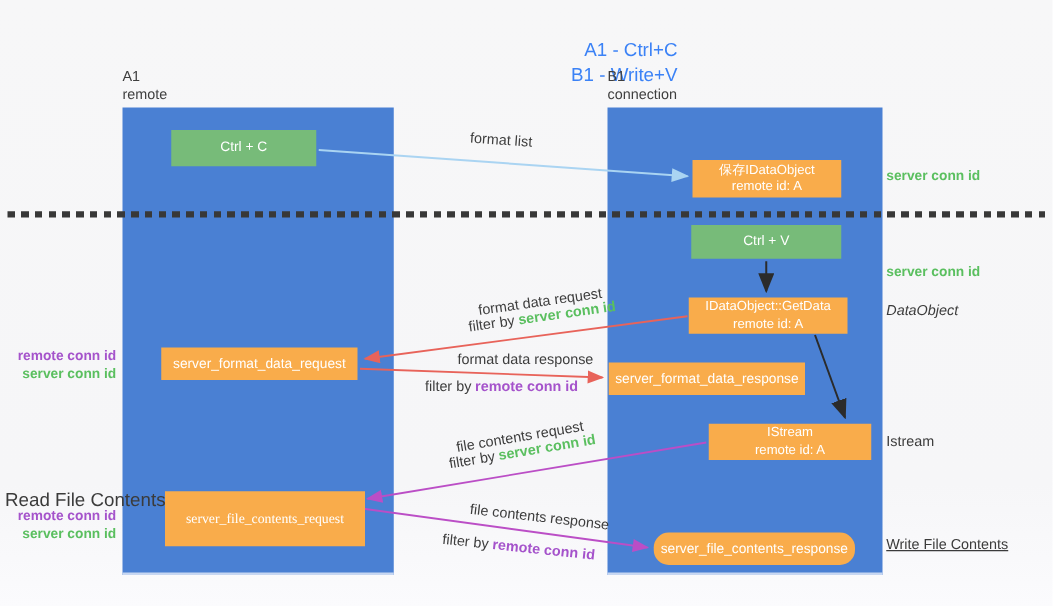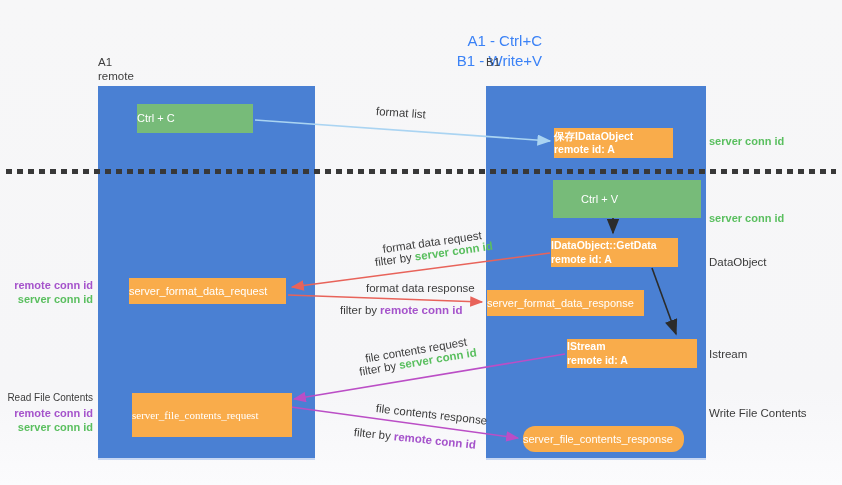--- a/index.html
+++ b/index.html
@@ -10,23 +10,23 @@
     color:#3c3c3c;
   }
   .abs{position:absolute;}
   .canvas{position:absolute;inset:0;}
   .title{left:300px;top:8px;width:242px;text-align:right;font-size:15px;line-height:20px;color:#3b82f6;z-index:5;margin-top:23px;}
   .colhdr{top:55px;font-size:11.5px;line-height:14px;color:#3e3e3e;z-index:5;}
   .colrect{top:86px;height:372px;background:#4a80d3;border-bottom:2px solid #c7d7f2;z-index:1;}
   .dotted{left:6px;top:169px;width:830px;height:5px;z-index:4;
     background:repeating-linear-gradient(90deg,#383838 0 6px,transparent 6px 11px);}
   svg.arrows{position:absolute;left:0;top:0;z-index:2;}
-  .node{position:absolute;display:flex;flex-direction:column;align-items:flex-start;justify-content:center;
+  .node{position:absolute;display:flex;flex-direction:column;align-items:center;justify-content:center;
     color:#fff;font-size:11px;line-height:13px;text-align:center;z-index:3;white-space:nowrap;}
-  .node.small{font-size:10.5px;line-height:13.5px;font-weight:bold;}
+  .node.small{font-size:10.5px;line-height:13.5px;}
   .green{background:#77bb79;}
   .orange{background:#f9ac4b;}
   .lbl{position:absolute;font-size:11.5px;color:#3d3d3d;white-space:nowrap;z-index:4;}
   .lbl.center{text-align:center;}
   .bgreen{color:#5abf5f;font-weight:bold;margin-left:3px;}
   .bpurple{color:#a553cb;font-weight:bold;margin-left:3px;}
   .sideL{position:absolute;left:4px;width:89px;text-align:right;z-index:4;white-space:nowrap;}
   .sideR{position:absolute;left:709px;z-index:4;white-space:nowrap;font-size:11.5px;color:#3b3b3b;}
   .conn{font-size:11px;font-weight:bold;line-height:14px;}
   .cgreen{color:#5abf5f;}
@@ -46,20 +46,21 @@
     <div>A1 - Ctrl+C</div>
     <div>B1 - Write+V</div>
   </div>
 
   <div class="abs colhdr" style="left:98px;width:217px;">
     <div>A1</div>
     <div>remote</div>
   </div>
   <div class="abs colhdr" style="left:486px;width:220px;">
     <div>B1</div>
+    <div>connection</div>
   </div>
 
   <div class="abs colrect" style="left:98px;width:217px;"></div>
   <div class="abs colrect" style="left:486px;width:220px;"></div>
 
   <div class="abs dotted"></div>
 
   <svg class="arrows" width="842" height="485">
     <defs>
       <marker id="mblue" viewBox="0 0 10 8" refX="9" refY="4" markerWidth="9" markerHeight="7" orient="auto">
@@ -86,21 +87,21 @@
 
   <div class="node green" style="left:137px;top:104px;width:116px;height:29px;">
     <span>Ctrl + C</span>
   </div>
 
   <div class="node orange small" style="left:554px;top:128px;width:119px;height:30px;">
     <span>保存IDataObject</span>
     <span>remote id: A</span>
   </div>
 
-  <div class="node green" style="left:553px;top:180px;width:120px;height:38px;padding-left:28px;">
+  <div class="node green" style="left:553px;top:180px;width:120px;height:27px;">
     <span>Ctrl + V</span>
   </div>
 
   <div class="node orange small" style="left:551px;top:238px;width:127px;height:29px;">
     <span>IDataObject::GetData</span>
     <span>remote id: A</span>
   </div>
 
   <div class="node orange small" style="left:567px;top:339px;width:130px;height:29px;">
     <span>IStream</span>
@@ -139,26 +140,26 @@
   </div>
 
   <div class="lbl r-cw65" style="left:376px;top:402px;">file contents response</div>
   <div class="lbl r-cw6" style="left:354px;top:426px;"><span>filter by</span><span class="bpurple">remote conn id</span></div>
 
   <div class="sideL conn" style="top:278px;">
     <div class="cpurple">remote conn id</div>
     <div class="cgreen">server conn id</div>
   </div>
 
-  <div class="sideL" style="top:392px;font-size:10px;color:#3b3b3b;">Read File Contents</div>
+  <div class="sideL" style="top:392px;font-size:15px;color:#3b3b3b;">Read File Contents</div>
 
   <div class="sideL conn" style="top:406px;">
     <div class="cpurple">remote conn id</div>
     <div class="cgreen">server conn id</div>
   </div>
 
   <div class="sideR conn cgreen" style="top:134px;">server conn id</div>
   <div class="sideR conn cgreen" style="top:211px;">server conn id</div>
-  <div class="sideR" style="top:256px;">DataObject</div>
+  <div class="sideR" style="top:243px;font-style:italic;">DataObject</div>
   <div class="sideR" style="top:348px;">Istream</div>
-  <div class="sideR" style="top:407px;">Write File Contents</div>
+  <div class="sideR" style="top:430px;text-decoration:underline;">Write File Contents</div>
 
 </div>
 
 </body></html>

